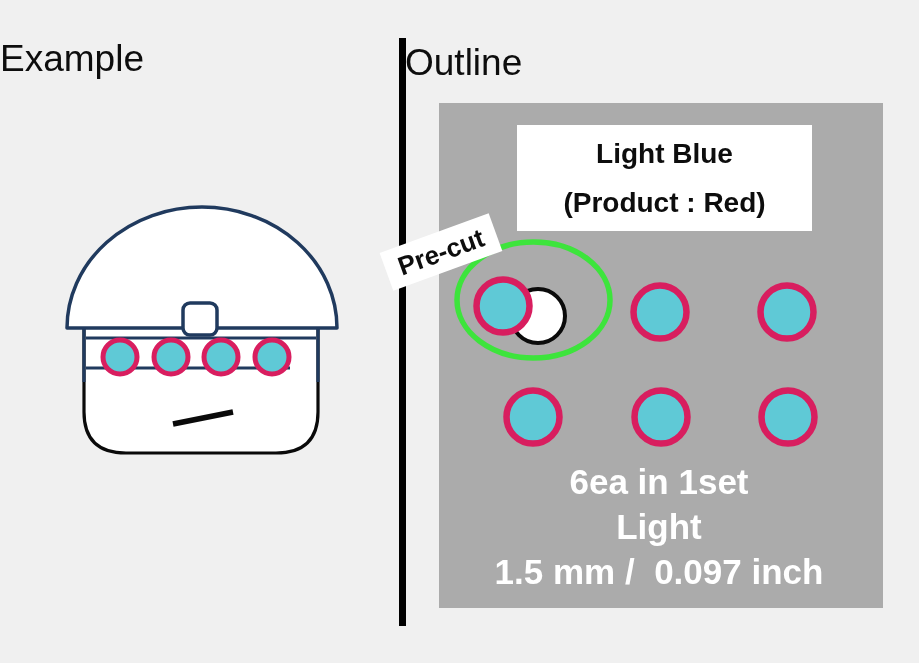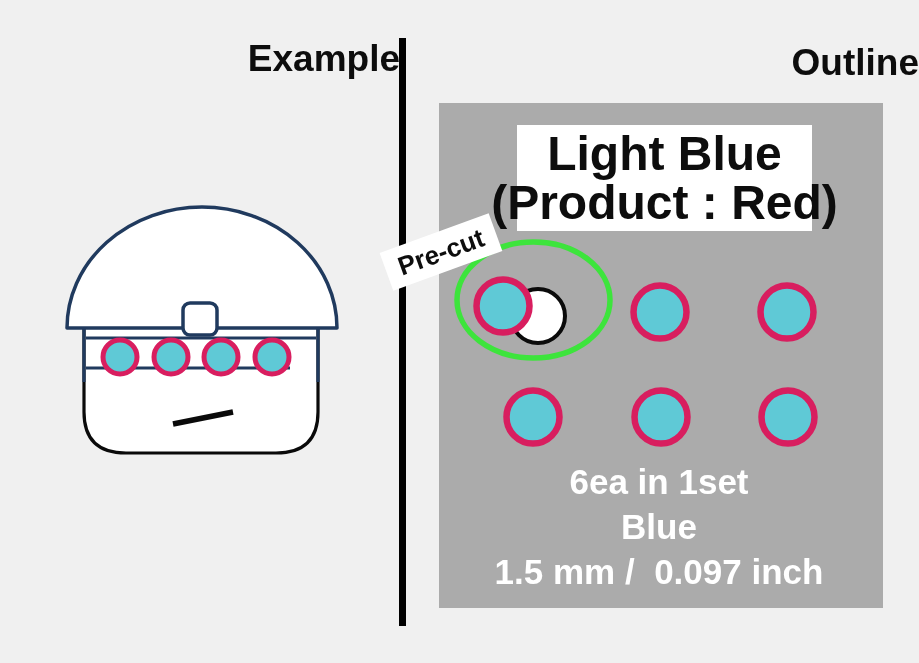--- a/index.html
+++ b/index.html
@@ -16,22 +16,22 @@
   *{margin:0;padding:0;box-sizing:border-box;}
   html,body{width:919px;height:663px;overflow:hidden;}
   body{
     background:var(--background);
     font-family:"Liberation Sans","DejaVu Sans",sans-serif;
   }
   .page{position:relative;width:919px;height:663px;background:var(--background);}
 
   .heading{
     position:absolute;
-    font-size:37px;font-weight:700;color:var(--text-black);
-    text-align:right;letter-spacing:0px;
+    font-size:37px;font-weight:400;color:var(--text-black);
+    text-align:left;letter-spacing:0px;
   }
   .heading.example{left:0;top:38px;width:400px;}
   .heading.product{left:405px;top:42px;width:514px;}
 
   .divider{
     position:absolute;left:399px;top:38px;width:7px;height:588px;
     background:var(--divider-black);z-index:3;
   }
 
   .helmet-svg{position:absolute;left:55px;top:195px;width:300px;height:280px;z-index:2;}
@@ -39,21 +39,21 @@
   .panel{
     position:absolute;left:439px;top:103px;width:444px;height:505px;
     background:var(--panel-gray);z-index:1;
   }
   .stickers-svg{position:absolute;left:439px;top:103px;width:444px;height:505px;z-index:2;}
 
   .label-box{
     position:absolute;left:517px;top:125px;width:295px;height:106px;
     background:#FFFFFF;z-index:4;
     display:flex;flex-direction:column;align-items:center;justify-content:center;
-    font-size:48px;font-weight:700;color:var(--text-black);line-height:49px;
+    font-size:28px;font-weight:700;color:var(--text-black);line-height:49px;
     text-align:center;white-space:pre;
   }
 
   .precut{
     position:absolute;left:383px;top:232px;width:116px;height:40px;
     background:#FFFFFF;z-index:6;
     transform:rotate(-20deg);
     display:flex;align-items:center;justify-content:center;
     font-size:26px;font-weight:700;color:var(--text-black);
   }
@@ -124,17 +124,17 @@
 
   <div class="label-box">
     <div>Light Blue</div>
     <div>(Product : Red)</div>
   </div>
 
   <div class="precut">Pre-cut</div>
 
   <div class="caption">
     <div>6ea in 1set</div>
-    <div>Blue</div>
+    <div>Light</div>
     <div>1.5 mm /  0.097 inch</div>
   </div>
 
 </div>
 
 </body></html>

